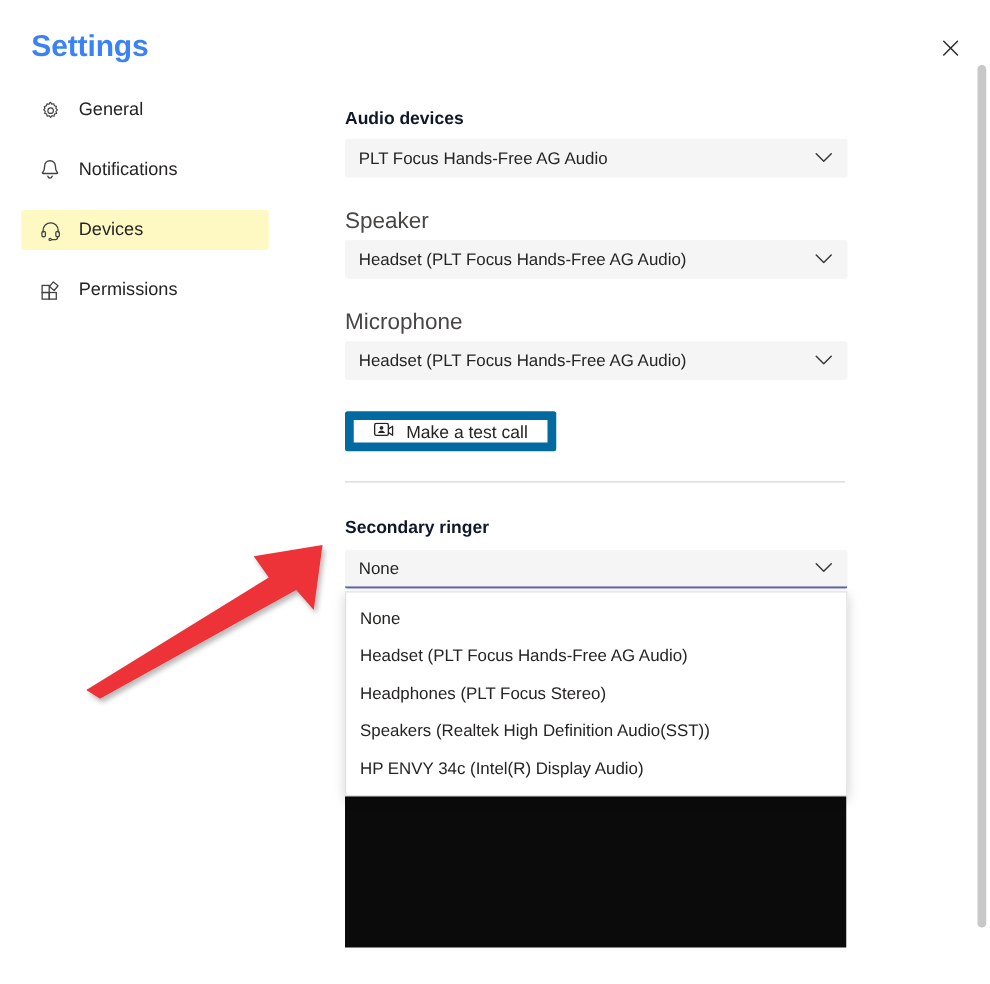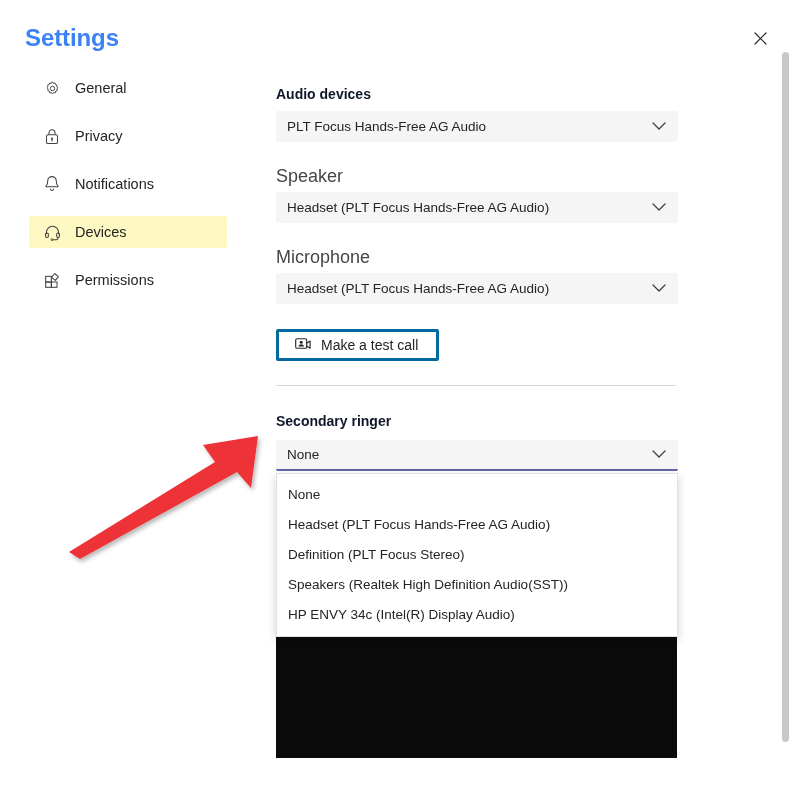--- a/index.html
+++ b/index.html
@@ -45,21 +45,21 @@
     align-items: center;
     justify-content: center;
     cursor: pointer;
     border-radius: 2px;
   }
   #close-button svg { display: block; }
 
   
   #settings-sidebar {
     position: absolute;
-    left: 12px;
+    left: 0;
     top: 72px;
     width: 232px;
   }
   .nav-item {
     display: flex;
     align-items: center;
     height: 32px;
     margin: 0 17px 0 17px;
     padding: 0 0 0 14px;
     border-radius: 2px;
@@ -151,21 +151,21 @@
   #microphone-label    { position: absolute; left: 0;  top: 249px; text-align: center; }
   #microphone-combo    { position: absolute; left: 0;  top: 273px; width: 402px; }
 
   #test-call-button {
     position: absolute;
     left: 0;
     top: 329px;
     height: 32px;
     min-width: 163px;
     background: #ffffff;
-    border: 3px solid #0369a1;
+    border: 7px solid #0369a1;
     border-radius: 2px;
     display: inline-flex;
     align-items: center;
     padding: 0 16px;
     box-sizing: border-box;
     cursor: pointer;
   }
   #test-call-button .btn-icon {
     width: 16px;
     height: 16px;
@@ -283,31 +283,20 @@
     <div class="nav-item">
       <span class="nav-icon">
         <svg width="17" height="17" viewBox="0 0 20 20" fill="none" xmlns="http://www.w3.org/2000/svg">
           <circle cx="10" cy="10" r="2.6" stroke="#424242" stroke-width="1.1"></circle>
           <path d="M10 2.2l1 1.7 2-.4.5 1.9 1.9.6-.5 1.9 1.5 1.4-1.4 1.4.6 1.9-1.9.6-.4 2-2-.4-1.3 1.6-1.3-1.6-2 .4-.4-2-1.9-.6.6-1.9-1.5-1.4L4.6 8l-.5-1.9 1.9-.6.5-1.9 2 .4 1-1.8z" stroke="#424242" stroke-width="1.1" stroke-linejoin="round"></path>
         </svg>
       </span>
       <span class="nav-label">General</span>
     </div>
 
-    <div class="nav-item">
-      <span class="nav-icon">
-        <svg width="16" height="17" viewBox="0 0 16 18" fill="none" xmlns="http://www.w3.org/2000/svg">
-          <rect x="2.2" y="7.2" width="11.6" height="9.2" rx="1.4" stroke="#424242" stroke-width="1.1"></rect>
-          <path d="M4.8 7.2V5.1a3.2 3.2 0 0 1 6.4 0v2.1" stroke="#424242" stroke-width="1.1"></path>
-          <circle cx="8" cy="11.1" r="1.1" fill="#424242"></circle>
-          <path d="M8 12v1.8" stroke="#424242" stroke-width="1.1" stroke-linecap="round"></path>
-        </svg>
-      </span>
-      <span class="nav-label">Privacy</span>
-    </div>
 
     <div class="nav-item">
       <span class="nav-icon">
         <svg width="16" height="18" viewBox="0 0 16 18" fill="none" xmlns="http://www.w3.org/2000/svg">
           <path d="M8 1.6c-2.5 0-4.3 1.9-4.3 4.3 0 3.4-1.2 4.6-1.7 5.2-.2.3 0 .7.4.7h11.2c.4 0 .6-.4.4-.7-.5-.6-1.7-1.8-1.7-5.2 0-2.4-1.8-4.3-4.3-4.3z" stroke="#424242" stroke-width="1.1" stroke-linejoin="round"></path>
           <path d="M6.3 14c.2.9 1 1.5 1.7 1.5s1.5-.6 1.7-1.5" stroke="#424242" stroke-width="1.1" stroke-linecap="round"></path>
         </svg>
       </span>
       <span class="nav-label">Notifications</span>
     </div>
@@ -394,21 +383,21 @@
       <span class="chevron">
         <svg width="14" height="9" viewBox="0 0 14 9" fill="none" xmlns="http://www.w3.org/2000/svg">
           <path d="M1 1l6 6 6-6" stroke="#3b3a39" stroke-width="1.2" stroke-linecap="round" stroke-linejoin="round"></path>
         </svg>
       </span>
     </div>
 
     <div id="ringer-dropdown">
       <div class="dropdown-option">None</div>
       <div class="dropdown-option">Headset (PLT Focus Hands-Free AG Audio)</div>
-      <div class="dropdown-option">Definition (PLT Focus Stereo)</div>
+      <div class="dropdown-option">Headphones (PLT Focus Stereo)</div>
       <div class="dropdown-option">Speakers (Realtek High Definition Audio(SST))</div>
       <div class="dropdown-option">HP ENVY 34c (Intel(R) Display Audio)</div>
     </div>
 
     <div id="redacted-block"></div>
   </div>
 
   <div id="page-scrollbar">
     <div id="page-scrollbar-thumb"></div>
   </div>

